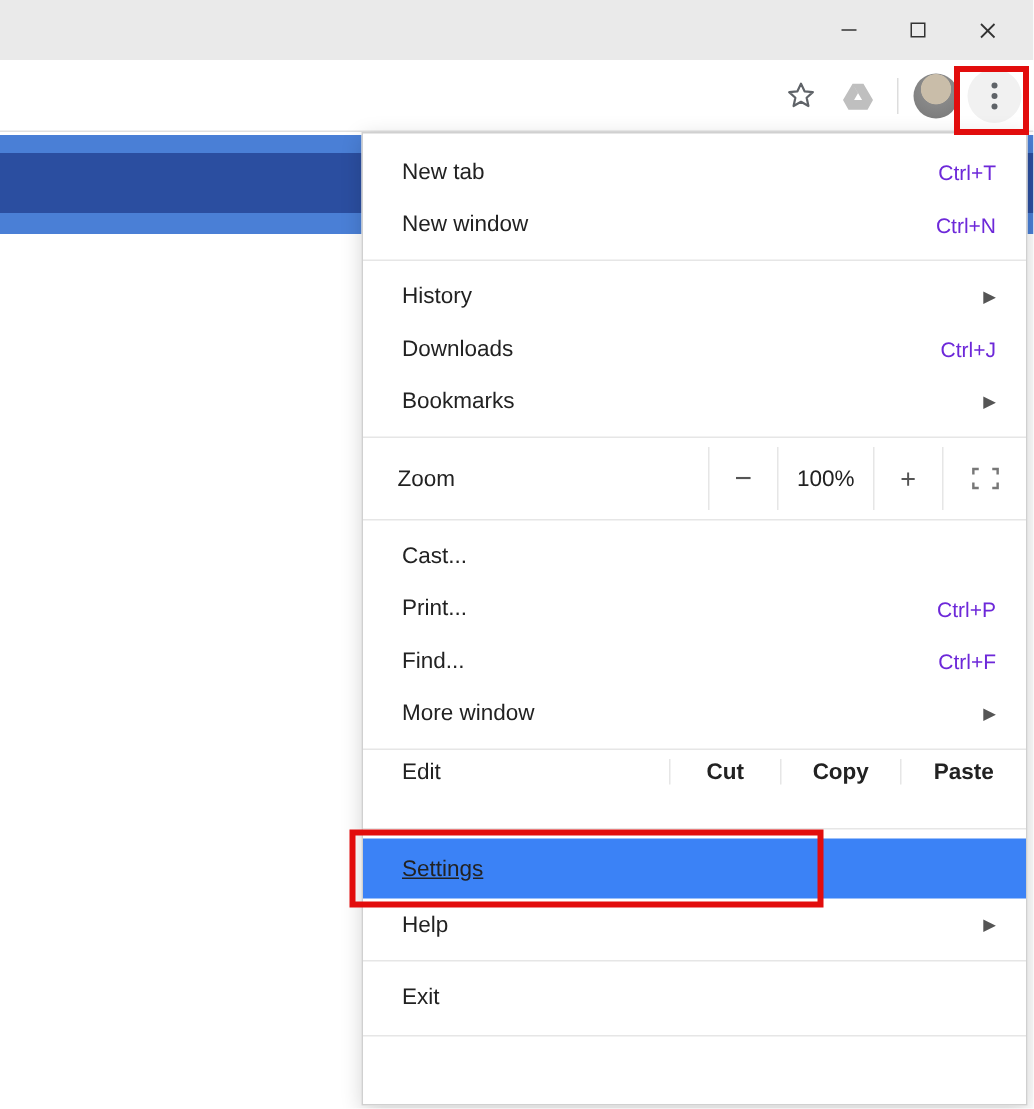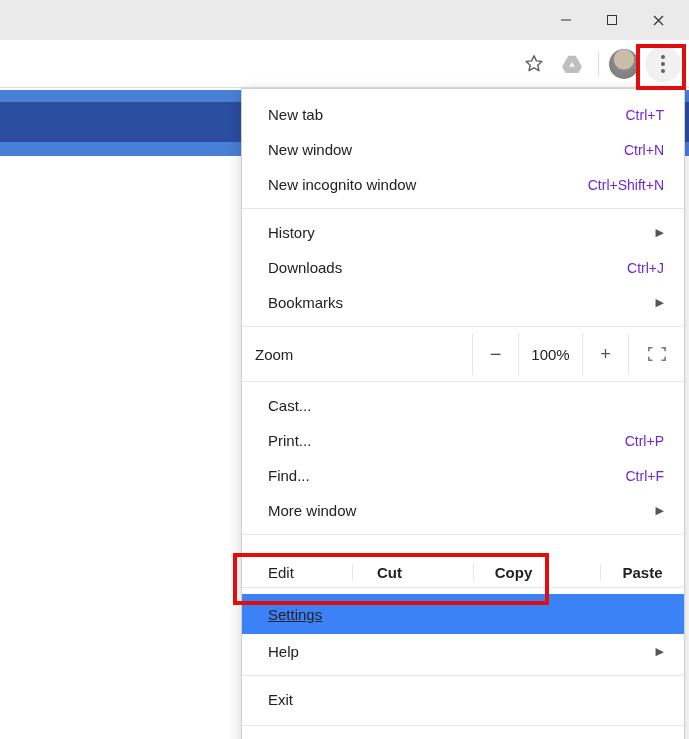--- a/index.html
+++ b/index.html
@@ -28,28 +28,28 @@
 
     
     .menu { position:absolute; right:4px; top:88px; width:444px; background:#fff; border:1px solid #d0d0d0; box-shadow:0 4px 14px rgba(0,0,0,.18); font-size:15px; color:#222; z-index:10; }
     .menu-row { display:flex; align-items:center; height:35px; padding:0 20px 0 26px;gap:48px; }
     .mlabel { flex:1; }
     .mshort { color:#6d28d9; font-size:14px; }
     .arrow { color:#555; font-size:11px; }
     .sep { height:1px; background:#e6e6e6; margin:6px 0; }
 
     .zoom-row { display:flex; align-items:center; height:42px; }
-    .zoom-row .zlabel { flex:1; padding-left:13px; }
+    .zoom-row .zlabel { flex:1; padding-left:23px; }
     .zoom-row .zcell { border-left:1px solid #e6e6e6; height:100%; display:flex; align-items:center; justify-content:center; }
     .zminus { width:46px; font-size:20px; color:#555; }
     .zval   { width:64px; font-size:15px; }
     .zplus  { width:46px; font-size:18px; color:#555; }
     .zfs    { width:56px; }
 
-    .edit-row { display:flex; height:40px; align-items:flex-end;gap:47px; }
+    .edit-row { display:flex; height:40px; align-items:flex-start; }
     .edit-row .ecell { display:flex; align-items:center; border-left:1px solid #e6e6e6; justify-content:center;font-weight:bold; }
     .edit-row .elabel { flex:1; padding-left:26px; display:flex; align-items:center; }
     .ecut{width:74px;} .ecopy{width:80px;} .epaste{width:84px;}
 
     .settings-row { height:40px; display:flex; align-items:center; padding-left:26px; background:#3b82f6; position:relative;text-decoration:underline; }
     .hb-settings { left:233px; top:553px; width:316px; height:52px; }
 
     .managed-row { height:46px; display:flex; align-items:center; gap:14px; padding-left:18px; background:#fff; border-top:1px solid #e6e6e6; color:#3b3b3b; }
   </style>
 </head>
@@ -105,24 +105,20 @@
 <div class="menu">
 
   <div style="height:8px"></div>
   <div class="menu-row hover">
     <span class="mlabel">New tab</span>
     <span class="mshort">Ctrl+T</span>
   </div>
   <div class="menu-row hover">
     <span class="mlabel">New window</span>
     <span class="mshort">Ctrl+N</span>
-  </div>
-  <div class="menu-row hover">
-    <span class="mlabel">New incognito window</span>
-    <span class="mshort">Ctrl+Shift+N</span>
   </div>
 
   <div class="sep"></div>
 
   <div class="menu-row hover">
     <span class="mlabel">History</span>
     <span class="arrow">▶</span>
   </div>
   <div class="menu-row hover">
     <span class="mlabel">Downloads</span>

